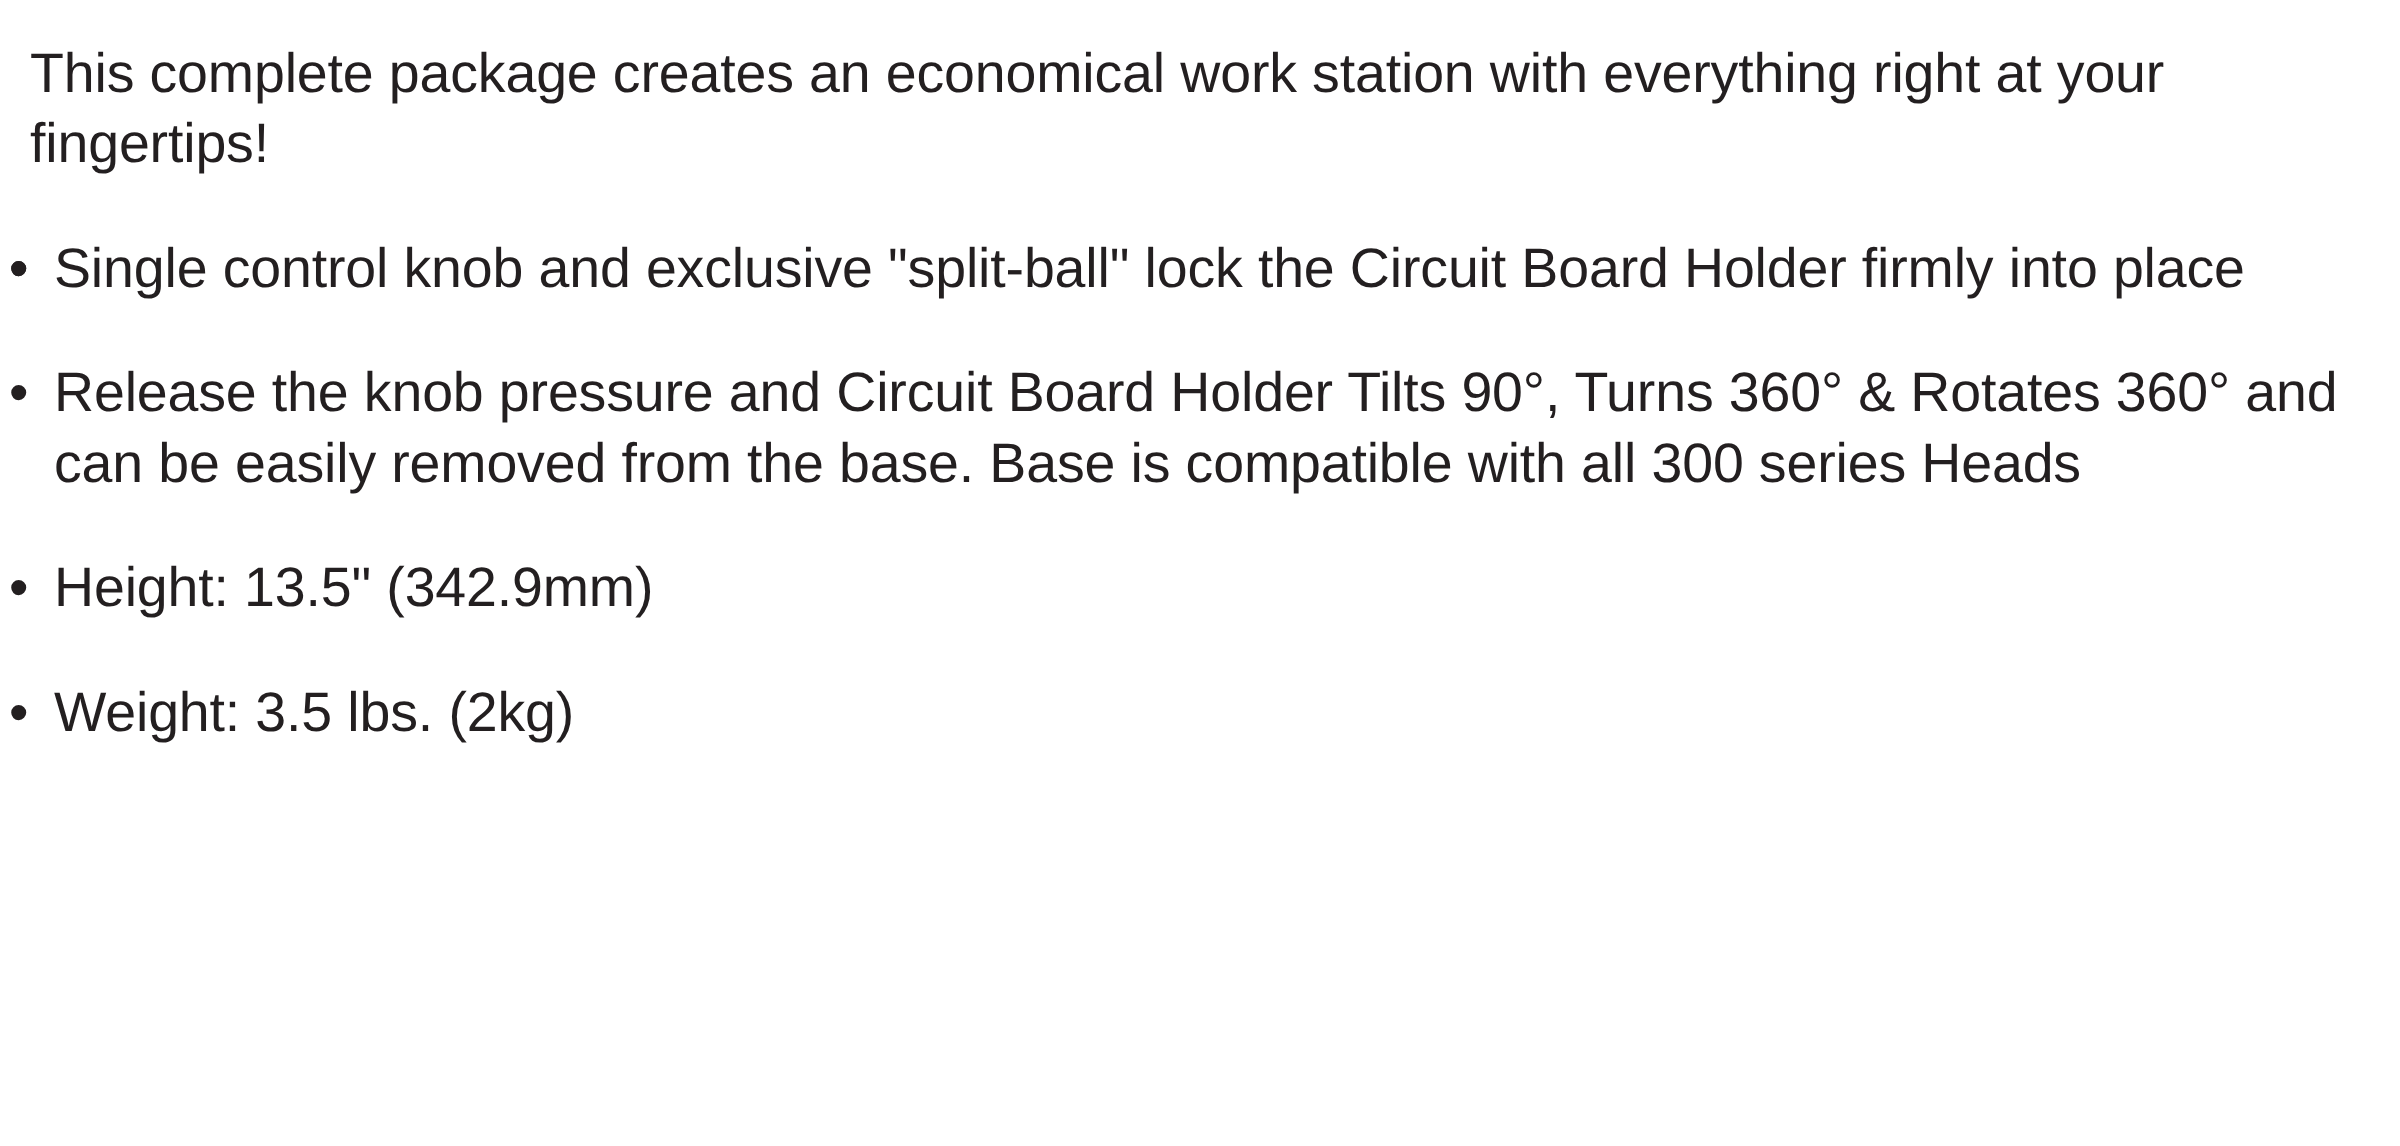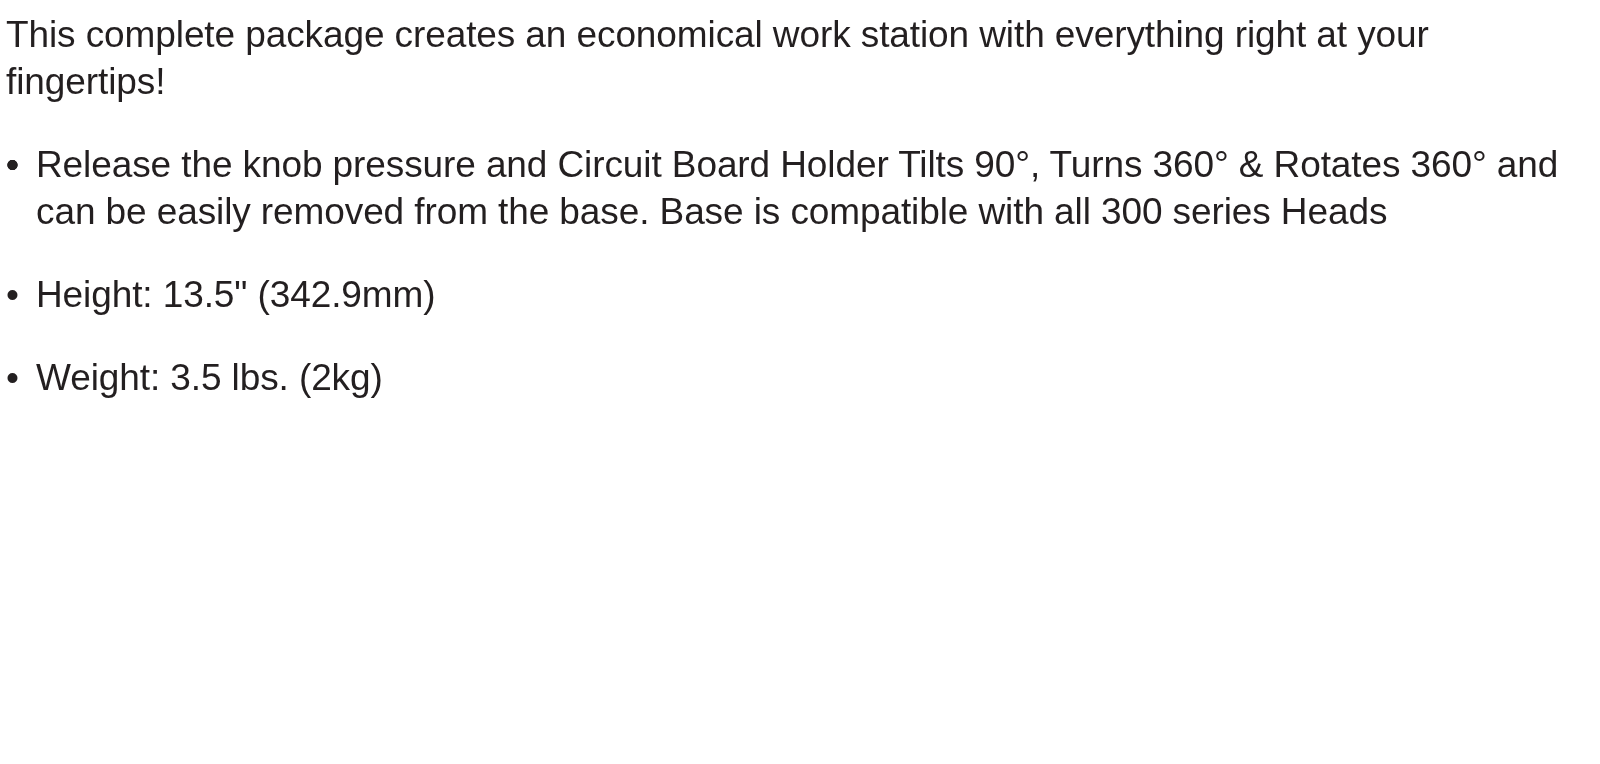--- a/index.html
+++ b/index.html
@@ -15,21 +15,21 @@
     overflow: hidden;
   }
   .doc {
     padding: 0px 18px 0 6px;
     box-sizing: border-box;
     width: 1600px;
   }
   .intro {
     font-size: 37px;
     line-height: 1.27;
-    margin: 0;
+    margin: 14px;
     padding-top: 12px;
     letter-spacing: -0.1px;
   }
   .bullet-list {
     list-style: none;
     margin: 0;
     padding: 0;
   }
   .bullet-item {
     font-size: 37px;
@@ -60,20 +60,21 @@
   <p class="intro">This complete package creates an economical work station with everything right at your fingertips!</p>
 
   <ul class="bullet-list">
 
     <li class="bullet-item">
       <span class="dot">•</span>
     </li>
 
     <li class="bullet-item">
       <span class="dot">•</span>
+      <span class="bullet-text">Single control knob and exclusive "split-ball" lock the Circuit Board Holder firmly into place</span>
     </li>
 
     <li class="bullet-item">
       <span class="dot">•</span>
       <span class="bullet-text">Release the knob pressure and Circuit Board Holder Tilts 90°, Turns 360° &amp; Rotates 360° and can be easily removed from the base. Base is compatible with all 300 series Heads</span>
     </li>
 
     <li class="bullet-item">
       <span class="dot">•</span>
       <span class="bullet-text">Height: 13.5" (342.9mm)</span>

